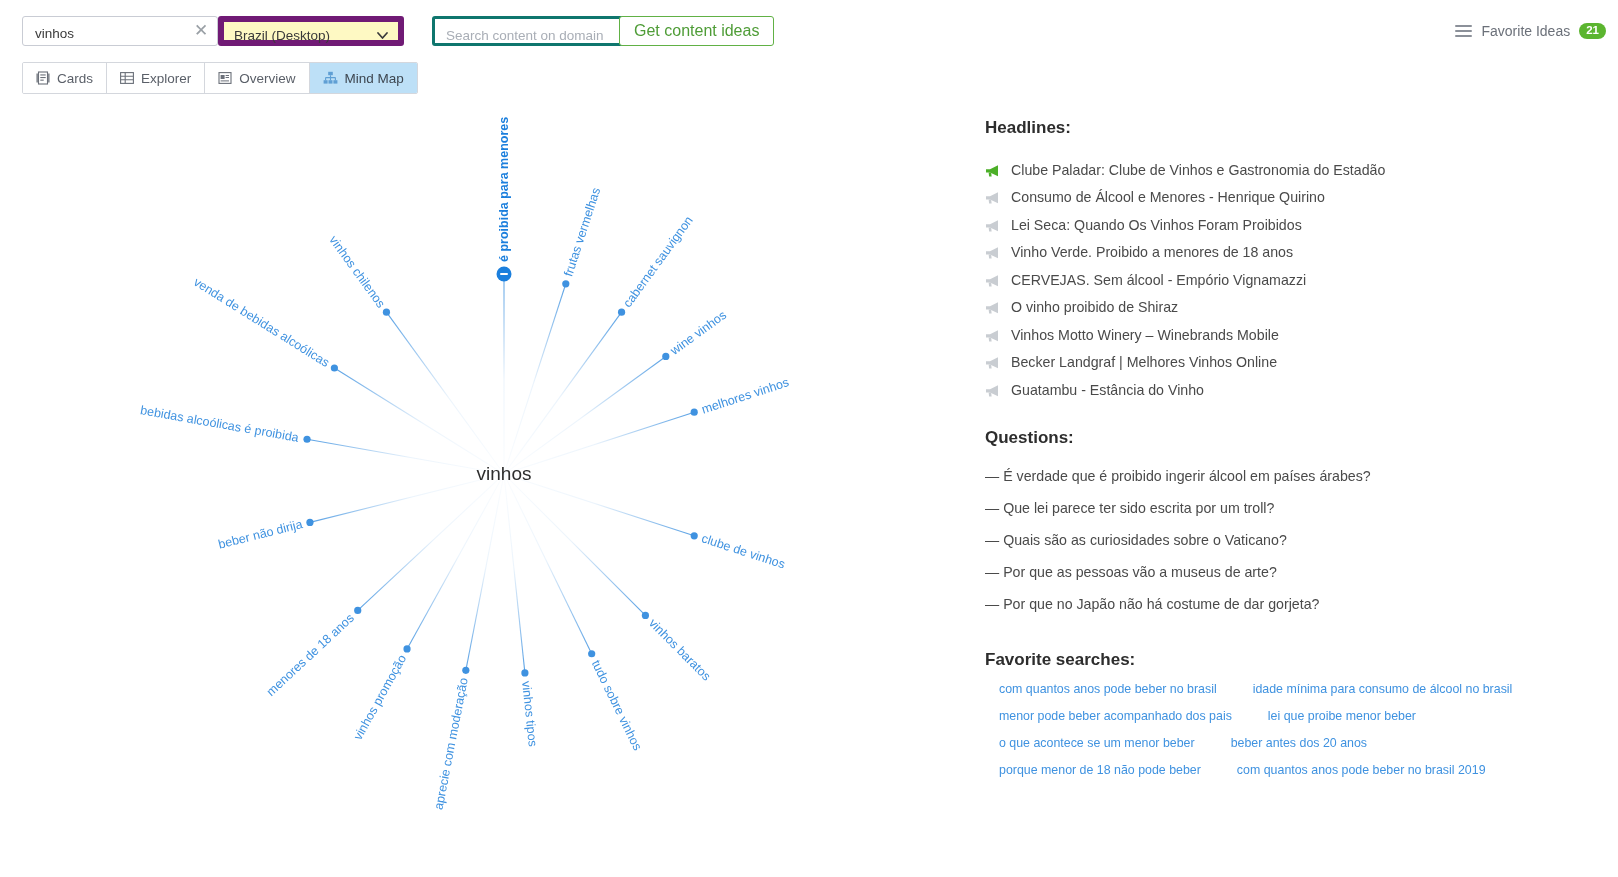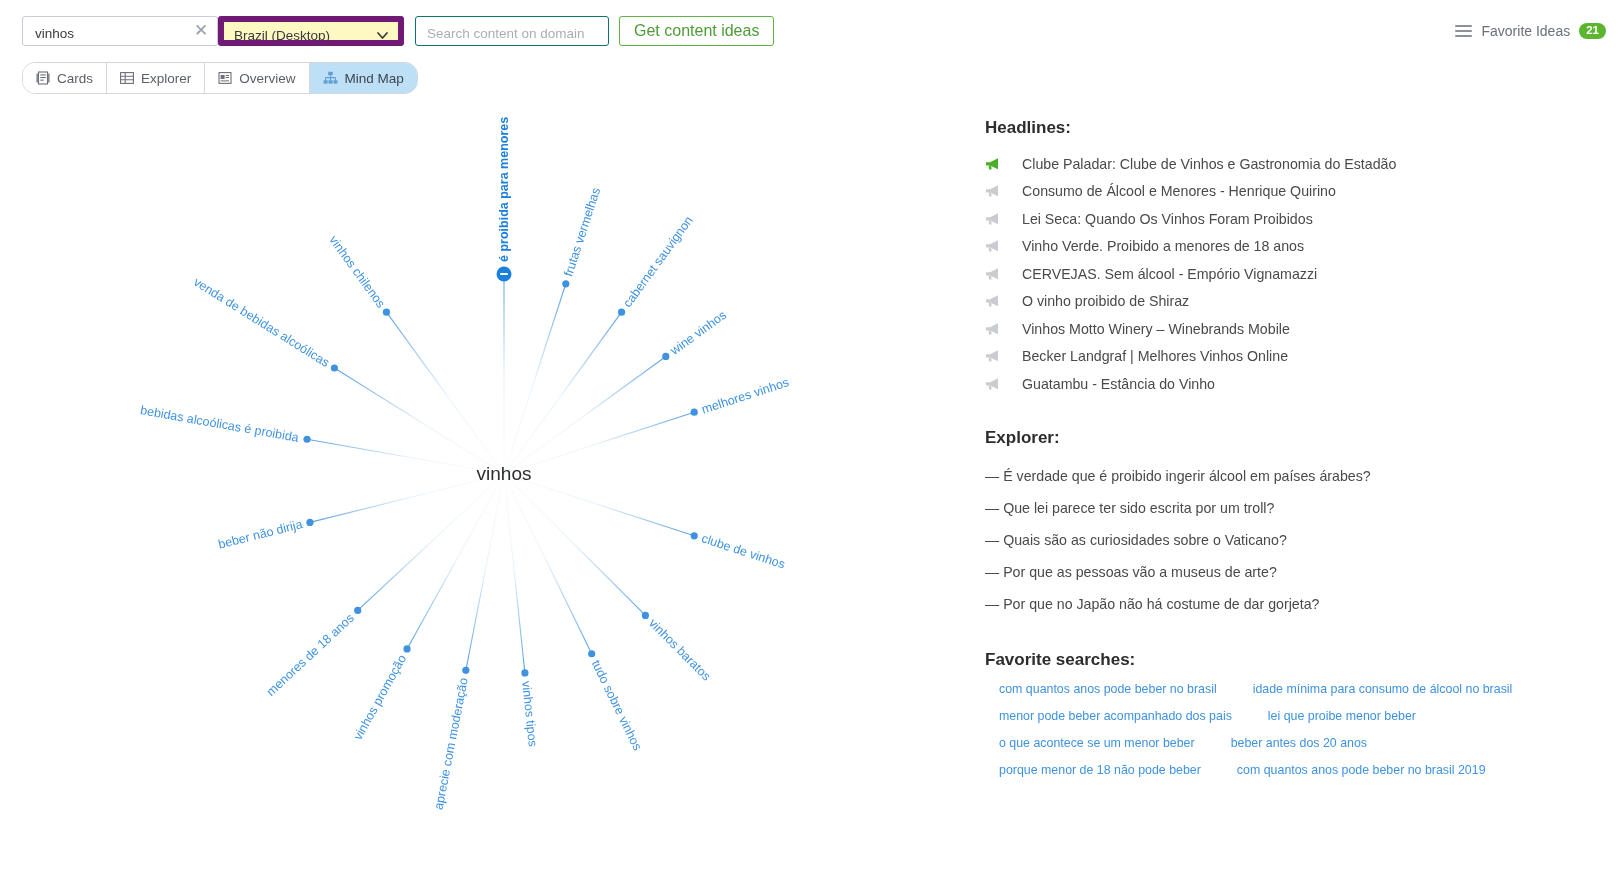--- a/index.html
+++ b/index.html
@@ -35,22 +35,22 @@
     position:absolute;left:218px;top:16px;width:186px;height:30px;
     border:6px solid #701a75;border-radius:3px;background:#fef9c3;box-sizing:border-box;
   }
   .db-label{
     position:absolute;left:10px;top:6px;font-size:13.5px;color:#3a3a3a;
   }
   .db-caret{
     position:absolute;right:10px;top:10px;width:11px;height:7px;
   }
   .dom-wrap{
-    position:absolute;left:415px;top:16px;width:194px;height:30px;
-    border:1px solid #0f766e;border-radius:3px;background:#fff;box-sizing:border-box;
+    position:absolute;left:432px;top:16px;width:194px;height:30px;
+    border:3px solid #0f766e;border-radius:3px;background:#fff;box-sizing:border-box;
   }
   .dom-input{
     border:0;outline:0;background:transparent;
     font-family:"Liberation Sans", sans-serif;font-size:13.5px;color:#3a3a3a;
     position:absolute;left:9px;top:5px;width:175px;height:20px;
   }
   .dom-input::placeholder{color:#a9aeb6;}
   .cta{
     position:absolute;left:619px;top:16px;height:30px;padding:0 14px;
     border:1px solid #61b145;border-radius:3px;background:#fff;
@@ -67,21 +67,21 @@
   }
   .burger{display:inline-block;width:17px;height:13px;position:relative;}
   .burger i{position:absolute;left:0;height:2px;background:#8b9099;border-radius:1px;}
   .burger i:nth-child(1){top:0;width:17px;}
   .burger i:nth-child(2){top:5px;width:17px;}
   .burger i:nth-child(3){top:10px;width:17px;}
 
   
   #tabs{
     position:absolute;left:22px;top:62px;height:30px;display:flex;
-    border:1px solid #d4d7dd;border-radius:13px;overflow:hidden;background:#fff;
+    border:1px solid #d4d7dd;border-radius:2px;overflow:hidden;background:#fff;
   }
   .tab{
     display:flex;align-items:center;gap:7px;
     padding:0 13px;height:30px;font-size:13.5px;color:#5a5f68;
     border-right:1px solid #d4d7dd;cursor:pointer;background:#fff;box-sizing:border-box;
   }
   .tab:last-child{border-right:0;}
   .tab.active{background:#bde0f7;color:#3d4650;}
   .tab svg{display:block;}
 
@@ -97,21 +97,21 @@
     transform-origin:0 50%;cursor:pointer;
   }
   .mm-label.sel{font-weight:bold;color:#1b7fdd;}
 
   
   #rightpanel{position:absolute;left:985px;top:118px;width:620px;}
   .sec-title{
     font-size:17px;font-weight:bold;color:#2d2d2d;margin:0 0 12px 0;
   }
   .hl-row{
-    display:flex;align-items:center;gap:21px;height:27.5px;
+    display:flex;align-items:flex-end;gap:10px;height:27.5px;
   }
   .hl-text{font-size:14.2px;color:#4a4a4a;white-space:nowrap;cursor:pointer;}
   .mega{width:16px;height:14px;flex:0 0 16px;}
   .q-row{font-size:14.2px;color:#4a4a4a;height:32px;line-height:32px;white-space:nowrap;}
   .rs-wrap{display:flex;flex-wrap:wrap;width:600px;}
   .rs-item{
     font-size:12.4px;color:#3f92e0;margin:0 22px 13px 14px;cursor:pointer;white-space:nowrap;
   }
   .sp-head{margin-top:30px;}
 </style>
@@ -330,21 +330,21 @@
       </div>
       <div class="hl-row">
         <svg class="mega" viewBox="0 0 16 14">
           <path d="M1 5.2 L5 5.2 L13 1.2 L13 12.2 L5 8.4 L1 8.4 Z" fill="#c9cdd2"></path>
           <path d="M3.6 8.6 L6.1 8.6 L6.6 12.6 L4.1 12.6 Z" fill="#c9cdd2"></path>
         </svg>
         <span class="hl-text">Guatambu - Estância do Vinho</span>
       </div>
     </div>
 
-  <div class="sec-title sp-head">Explorer:</div>
+  <div class="sec-title sp-head">Questions:</div>
   <div id="questions-list">
       <div class="q-row">— É verdade que é proibido ingerir álcool em países árabes?</div>
       <div class="q-row">— Que lei parece ter sido escrita por um troll?</div>
       <div class="q-row">— Quais são as curiosidades sobre o Vaticano?</div>
       <div class="q-row">— Por que as pessoas vão a museus de arte?</div>
       <div class="q-row">— Por que no Japão não há costume de dar gorjeta?</div>
     </div>
 
   <div class="sec-title sp-head">Favorite searches:</div>
   <div class="rs-wrap" id="related-list">

